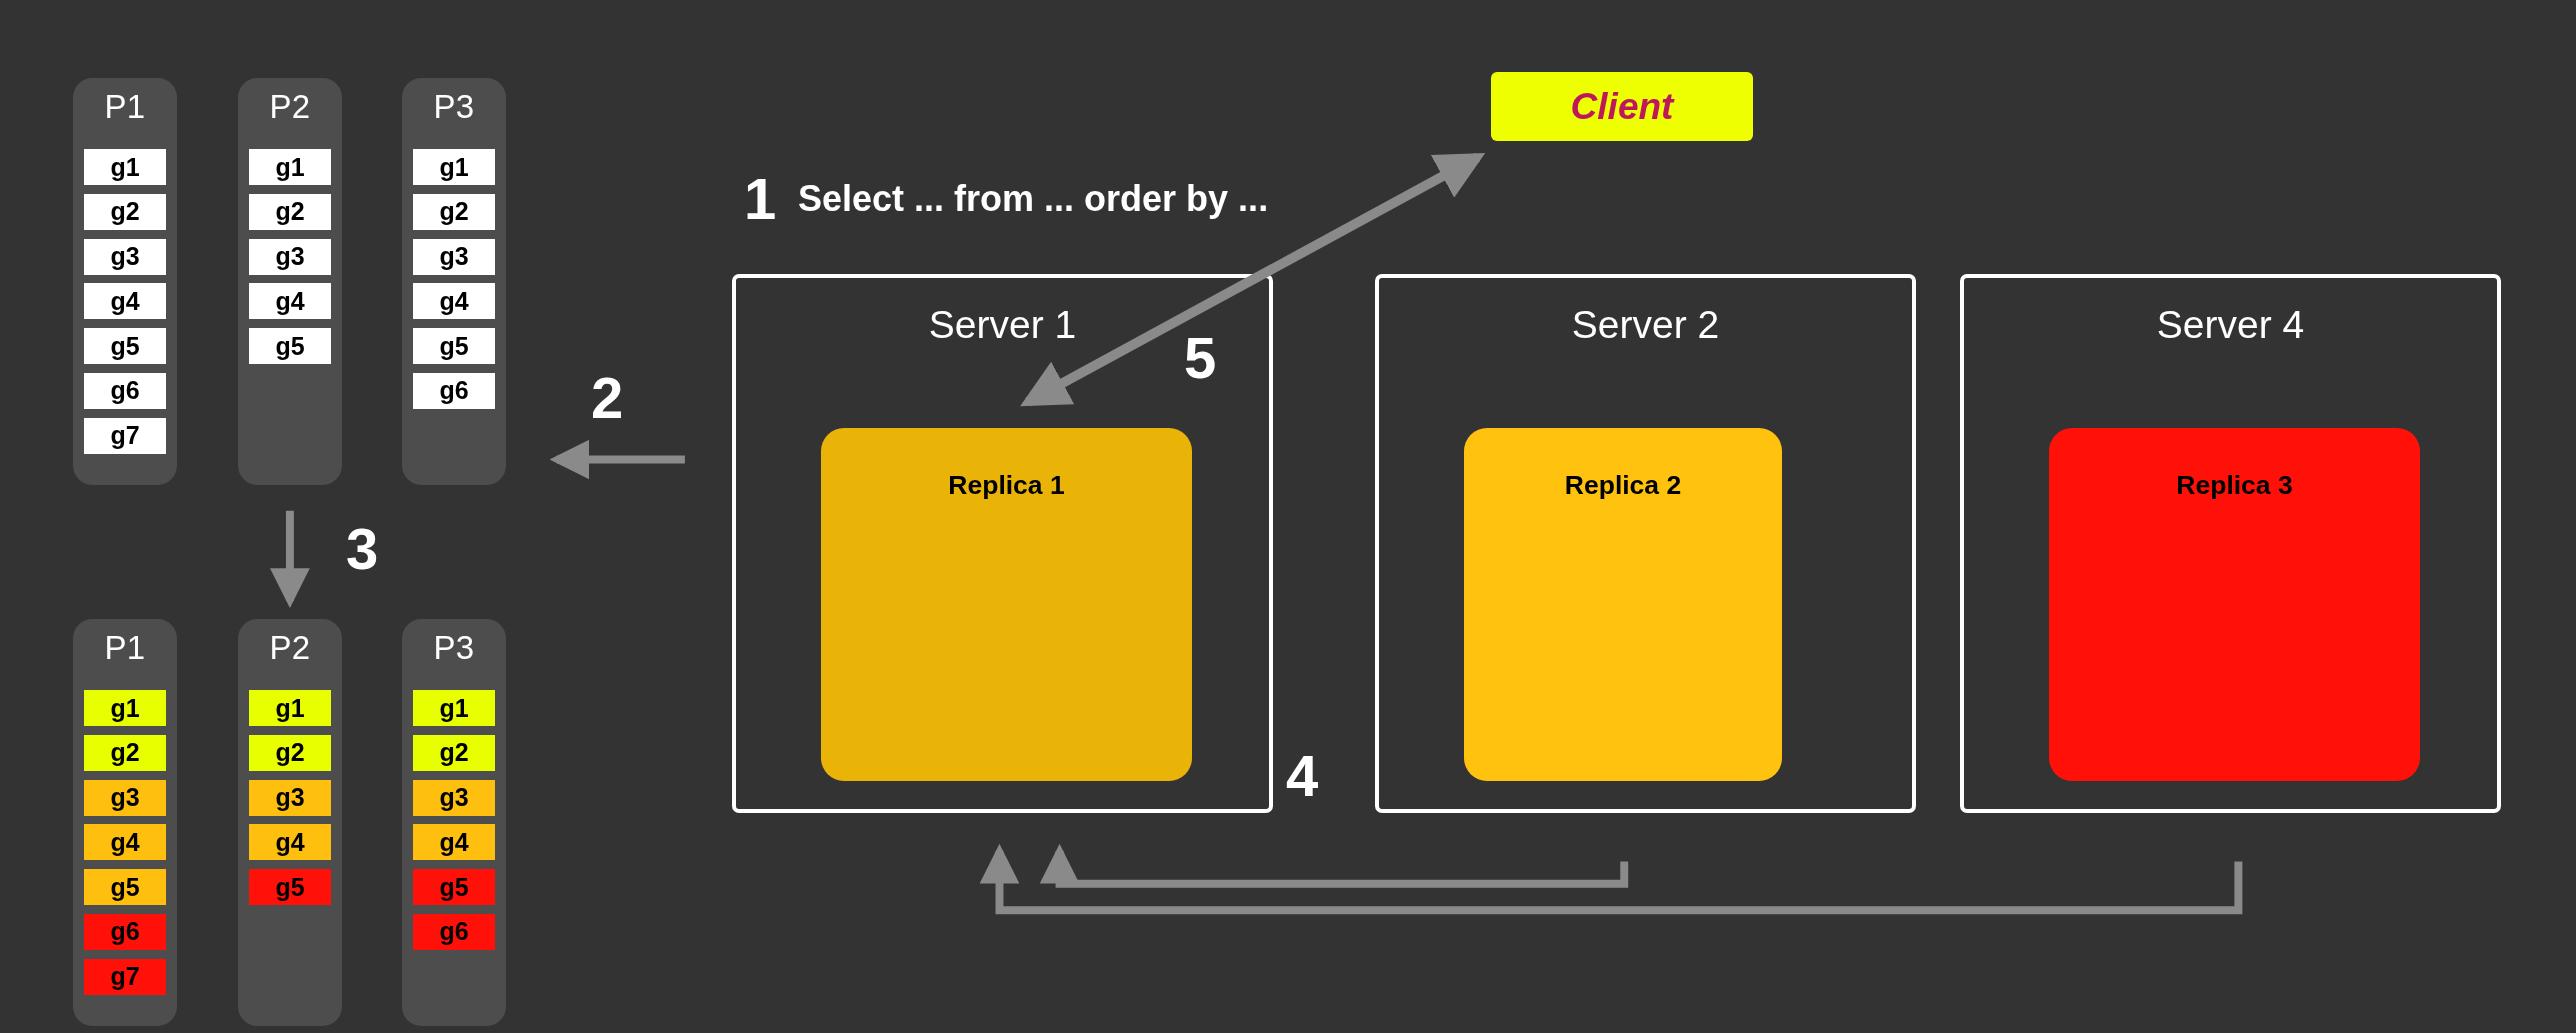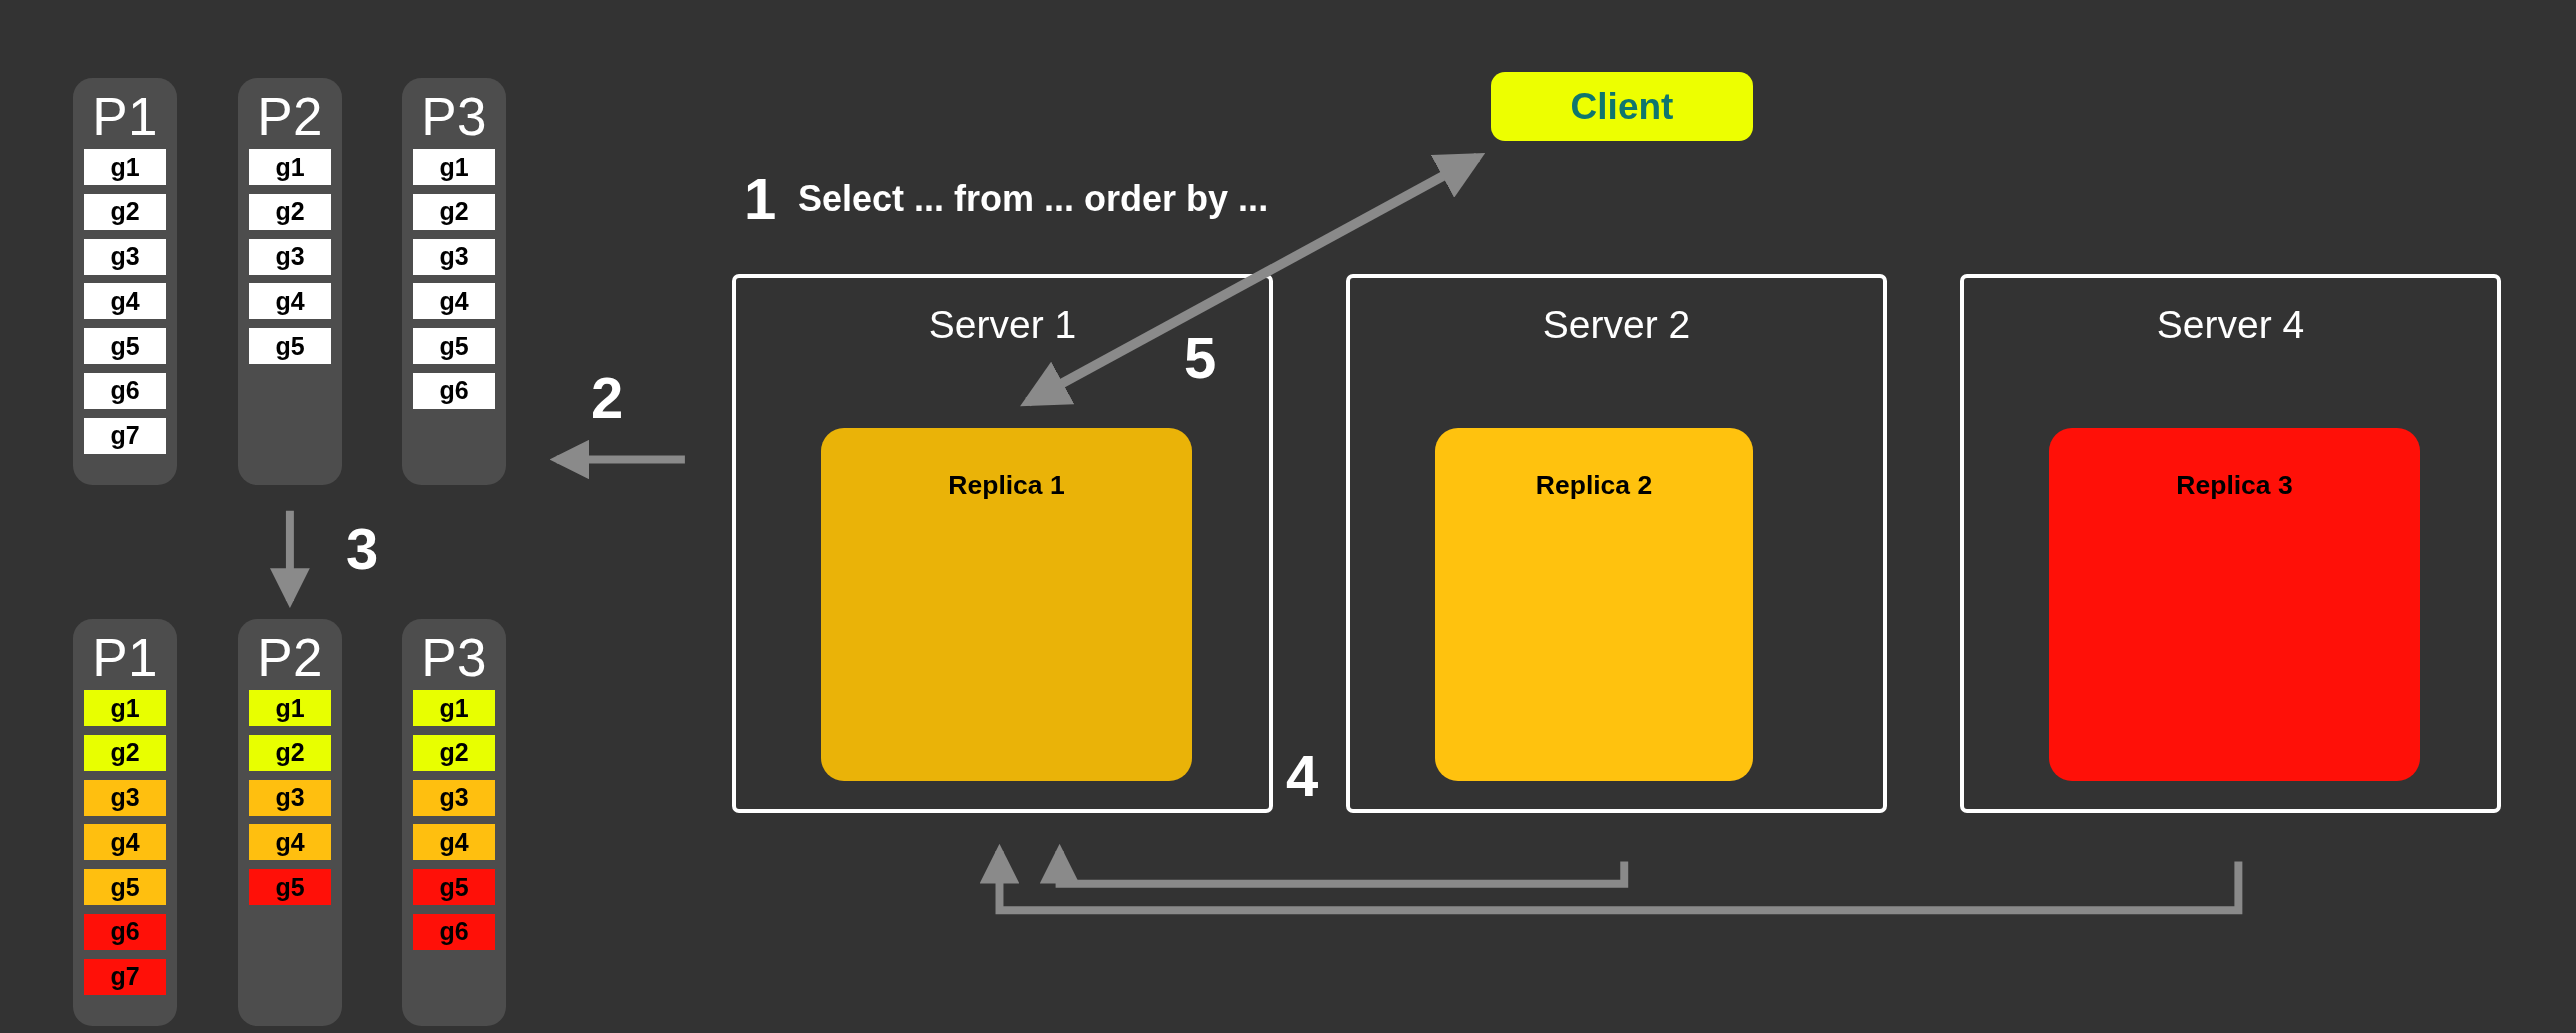--- a/index.html
+++ b/index.html
@@ -24,21 +24,21 @@
     border-radius: 19.4px;
     box-sizing: border-box;
   }
   .p-col-title {
     position: absolute;
     top: 12.4px;
     left: 0;
     right: 0;
     text-align: center;
     color: #ffffff;
-    font-size: 53px;
+    font-size: 33px;
     font-weight: 400;
     letter-spacing: 0.4px;
     line-height: 1;
   }
   .p-cells {
     position: absolute;
     left: 10.6px;
     right: 10.6px;
     top: 71px;
   }
@@ -84,28 +84,29 @@
     box-sizing: border-box;
     color: #000000;
     font-size: 26.5px;
     font-weight: bold;
     line-height: 1;
   }
 
   
   .client-box {
     position: absolute;
-    border-radius: 14px;
+    border-radius: 6px;
     display: flex;
     align-items: center;
     justify-content: center;
-    color: #0f766e;
+    color: #be185d;
     font-size: 37px;
     font-weight: bold;
     line-height: 1;
+    font-style: italic;
   }
 
   
   .step-num {
     position: absolute;
     color: #ffffff;
     font-size: 58px;
     font-weight: bold;
     line-height: 1;
   }
@@ -208,21 +209,21 @@
     <span>Client</span>
   </div>
 
   <div class="server-box" style="left:732px; top:274px; width:541px; height:539px;">
     <div class="server-title">Server 1</div>
     <div class="replica-box" style="left:85px; top:150px; width:371px; height:353px; background:#eab308;">
       <span>Replica 1</span>
     </div>
   </div>
 
-  <div class="server-box" style="left:1346px; top:274px; width:541px; height:539px;">
+  <div class="server-box" style="left:1375px; top:274px; width:541px; height:539px;">
     <div class="server-title">Server 2</div>
     <div class="replica-box" style="left:85px; top:150px; width:318px; height:353px; background:#ffc20e;">
       <span>Replica 2</span>
     </div>
   </div>
 
   <div class="server-box" style="left:1960px; top:274px; width:541px; height:539px;">
     <div class="server-title">Server 4</div>
     <div class="replica-box" style="left:85px; top:150px; width:371px; height:353px; background:#ff1008;">
       <span>Replica 3</span>

